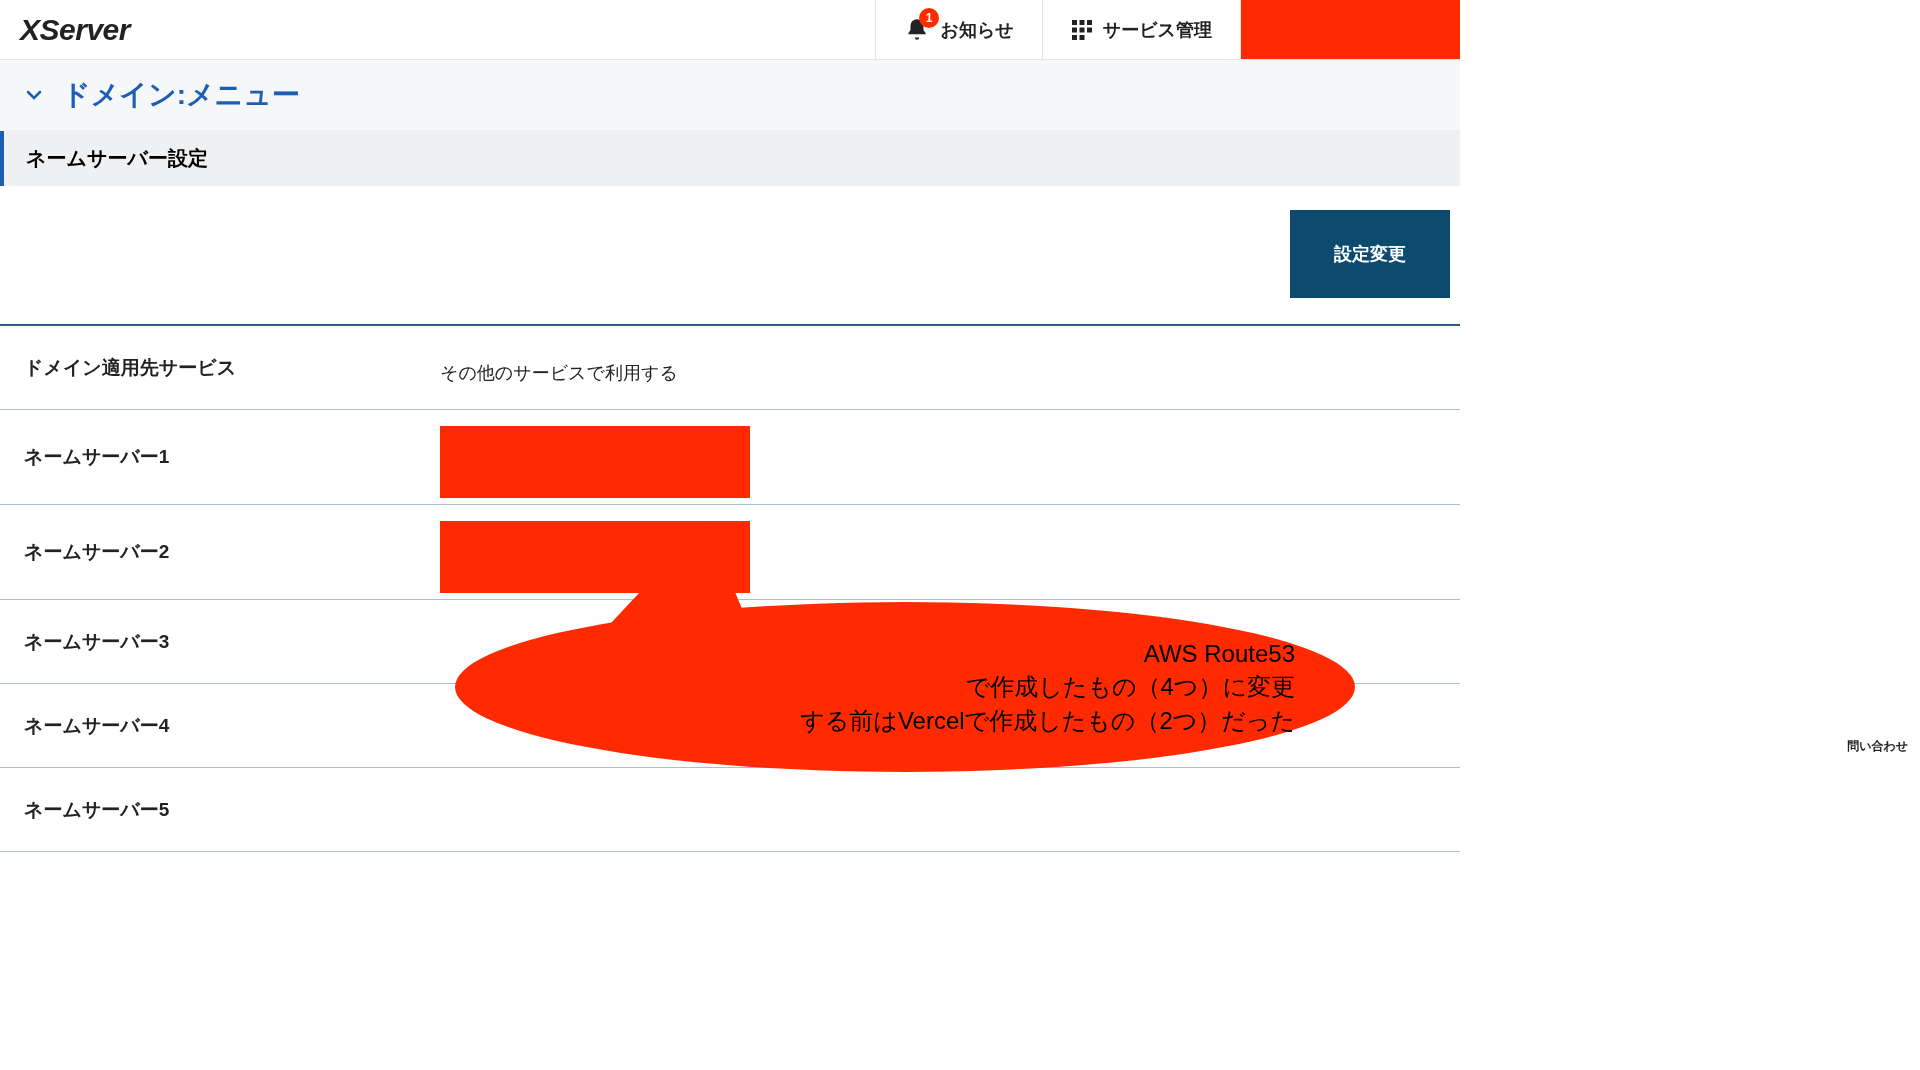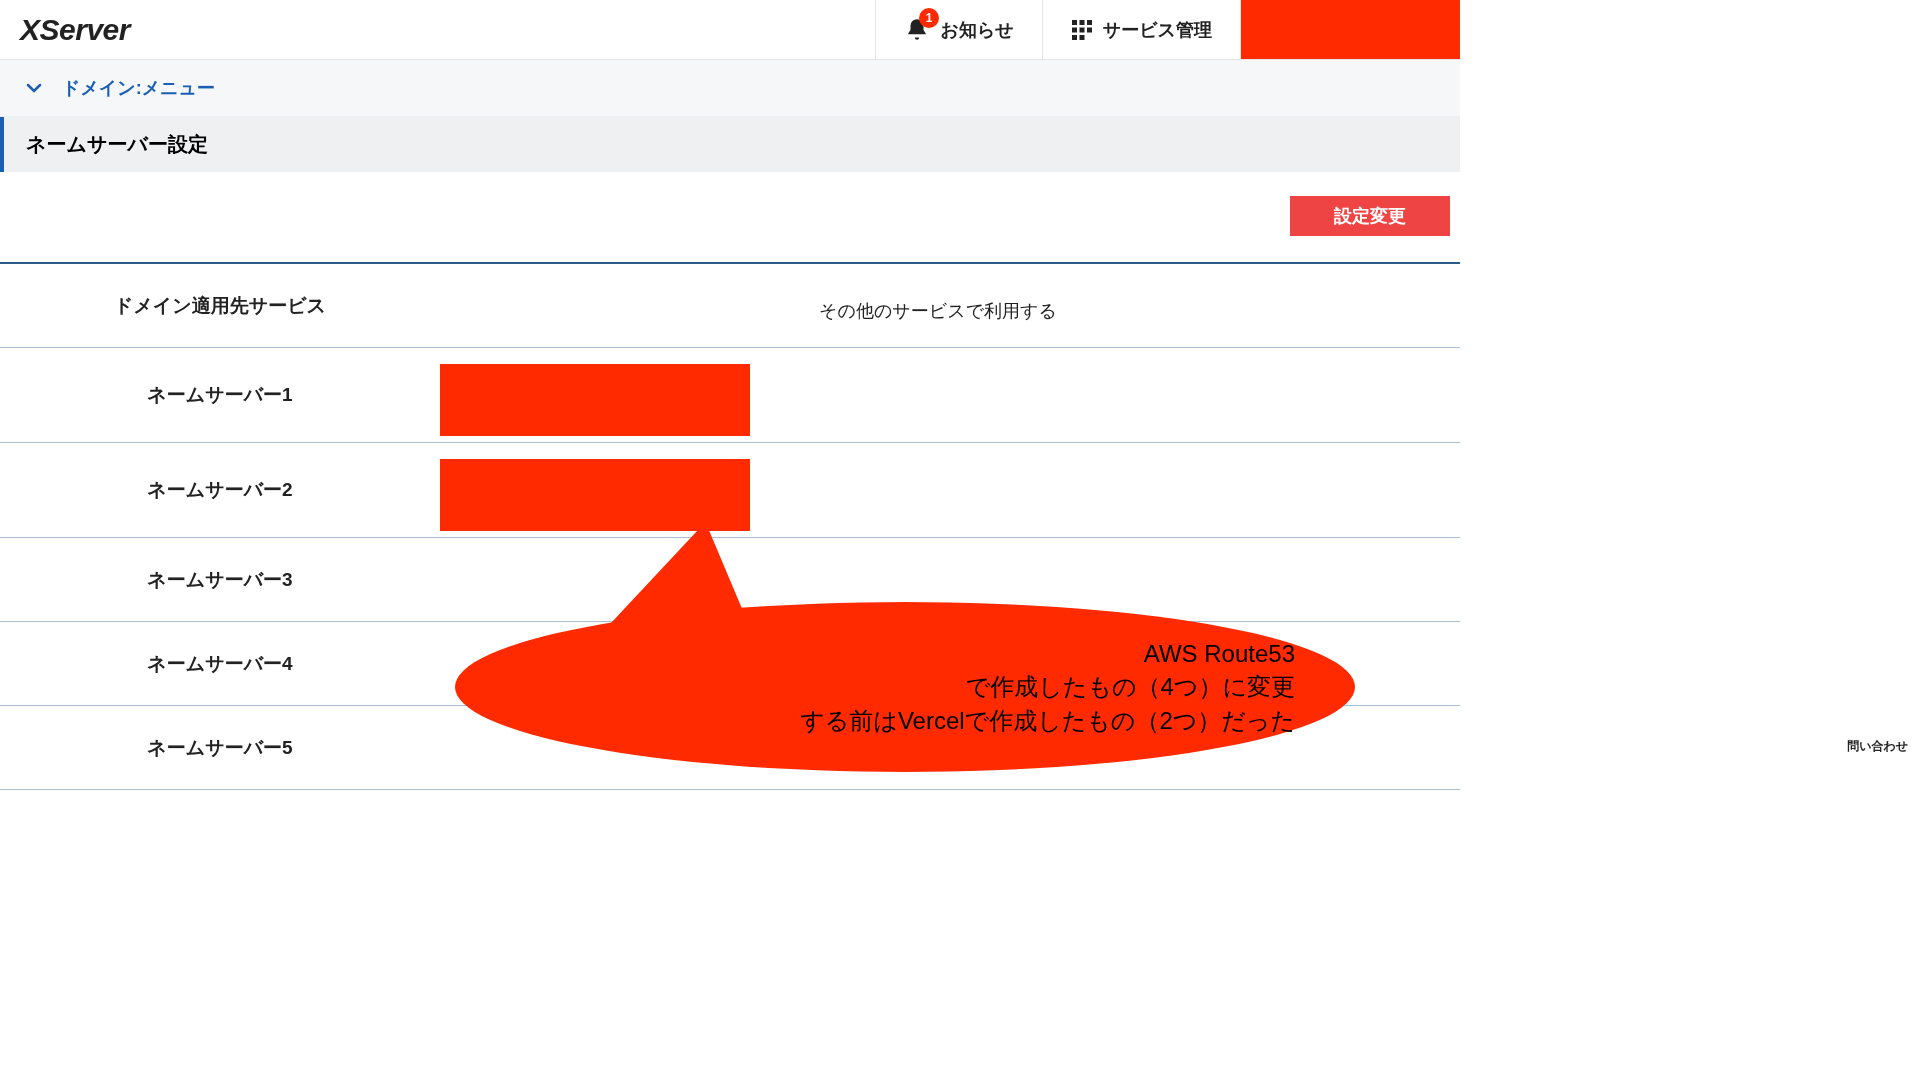--- a/index.html
+++ b/index.html
@@ -65,21 +65,21 @@
   }
 
   
   .breadcrumb {
     background: #f5f7f9;
     padding: 16px 24px;
     display: flex;
     align-items: center;
     gap: 18px;
     color: #1a5fb4;
-    font-size: 18px;
+    font-size: 28px;
     font-weight: 700;
     border-bottom: 1px solid #eef1f4;
     cursor: pointer;
   }
   .breadcrumb .chev {
     display:inline-flex;
   }
 
   
   .section-title {
@@ -93,37 +93,36 @@
   }
 
   
   .action-row {
     display: flex;
     justify-content: flex-end;
     padding: 0 10px 26px 0;
     border-bottom: 2px solid #2b5b84;
   }
   .btn-primary {
-    background: #ef4444;
+    background: #0c4a6e;
     color: #fff;
     border: none;
     font-size: 18px;
     font-weight: 700;
-    padding: 8px 44px;
+    padding: 32px 44px;
     cursor: pointer;
   }
 
   
   .row {
     display: flex;
     align-items: center;
     border-bottom: 1px solid #a9bfd1;
     min-height: 84px;
     position: relative;
-    text-align: center;
   }
   .row-label {
     width: 440px;
     padding: 0 24px;
     font-size: 19px;
     font-weight: 700;
     color: #222;
   }
   .row-value {
     flex: 1;

